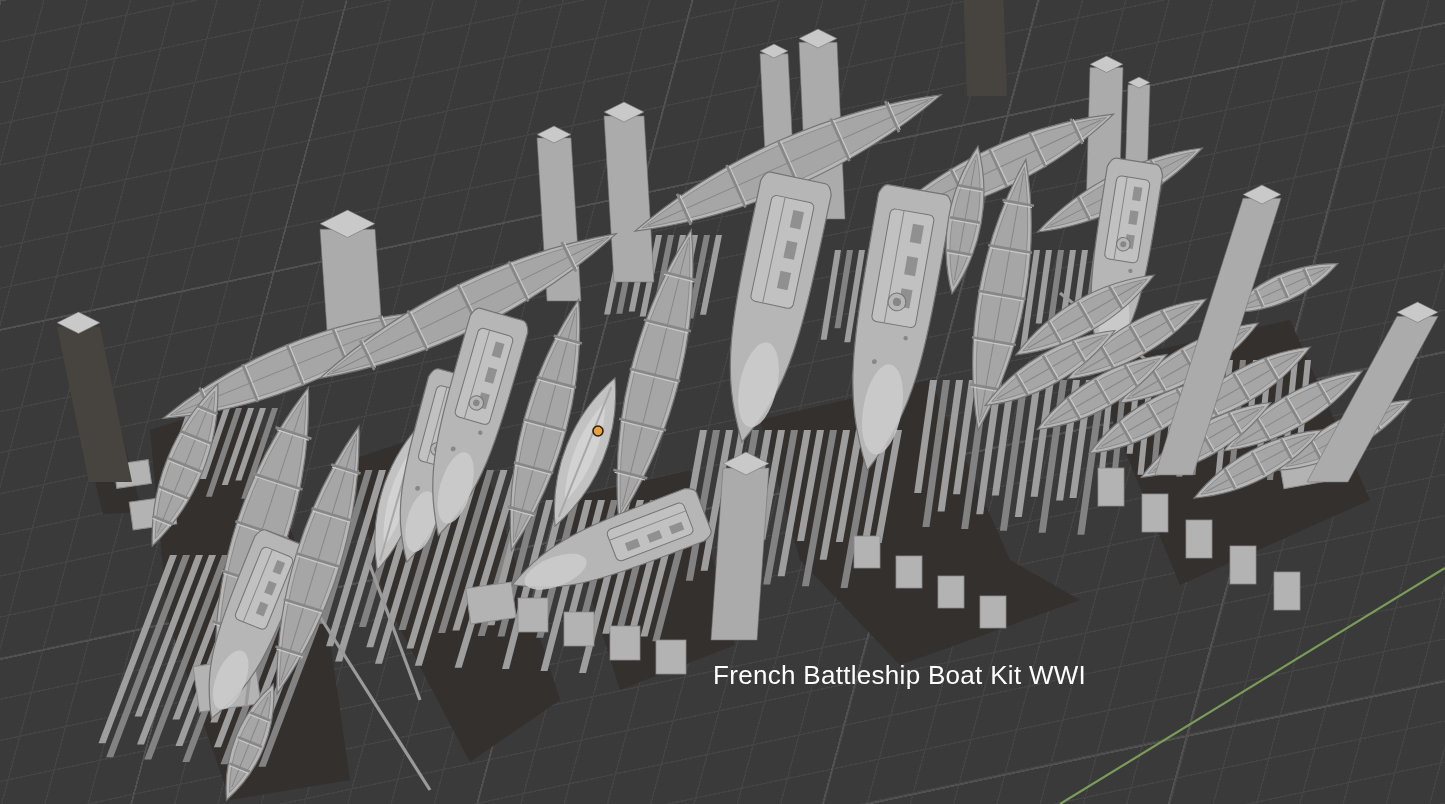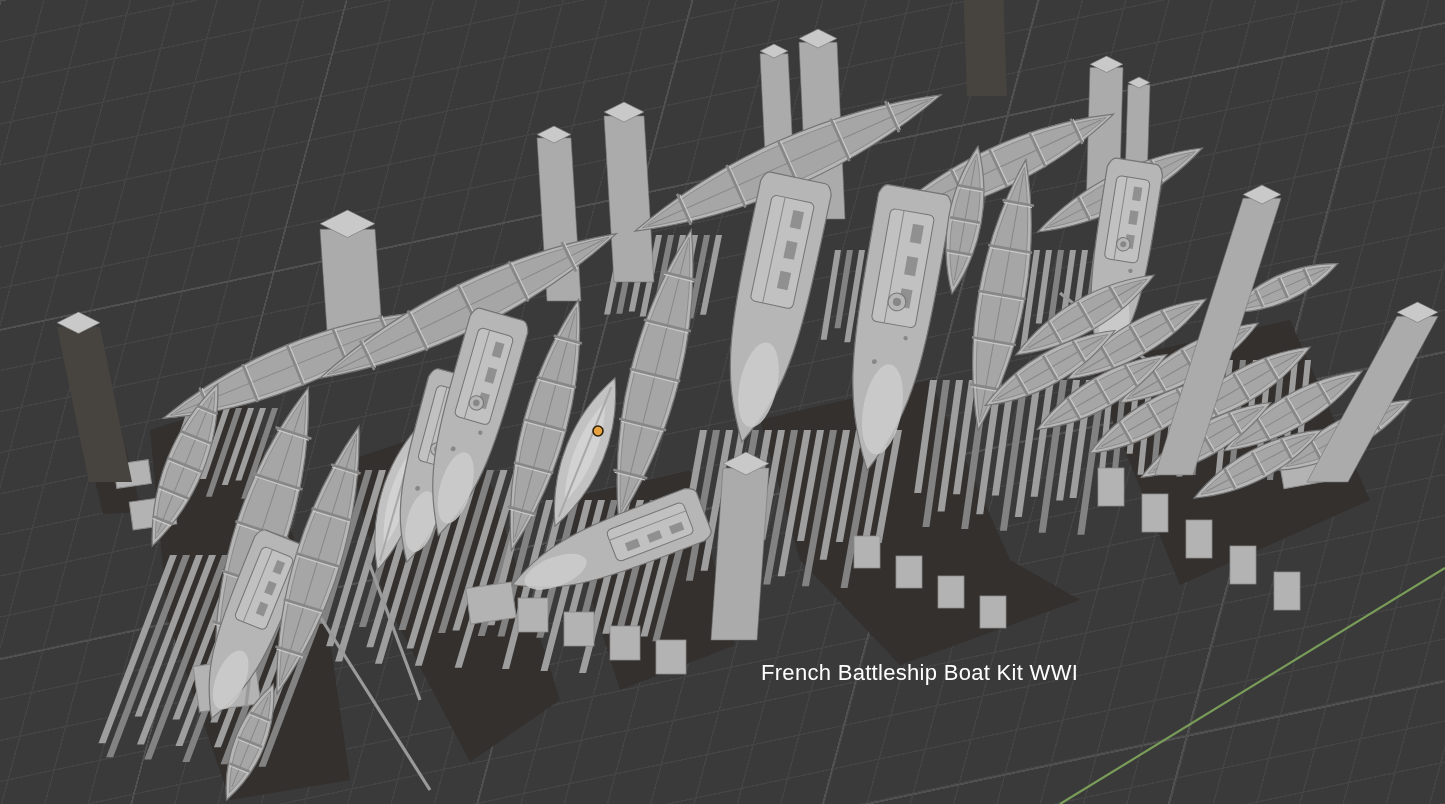--- a/index.html
+++ b/index.html
@@ -661,14 +661,14 @@
       <g>
         <polygon points="1397,316.35 1438,316.35 1348,482 1307,482" fill="#ababab" stroke="#747474" stroke-width="0.6"></polygon>
         <polygon points="1397,312.25 1417.5,302 1438,312.25 1417.5,322.5" fill="#c9c9c9" stroke="#747474" stroke-width="0.6"></polygon>
       </g>
       <g>
         <polygon points="723,468.1 769,468.1 757,640 711,640" fill="#ababab" stroke="#747474" stroke-width="0.6"></polygon>
         <polygon points="723,463.5 746,452 769,463.5 746,475" fill="#c9c9c9" stroke="#747474" stroke-width="0.6"></polygon>
       </g>
       <circle cx="598" cy="431" r="5" fill="#e8a13f" stroke="#2a1f0a" stroke-width="1.6"></circle>
     </svg>
-  <div class="caption" style="left: 713px; top: 660px; font-size: 22px; margin-left: 48px;">French Battleship Boat Kit WWI</div>
+  <div class="caption" style="left: 713px; top: 660px; font-size: 26px;">French Battleship Boat Kit WWI</div>
 </div>
 
 </body></html>

